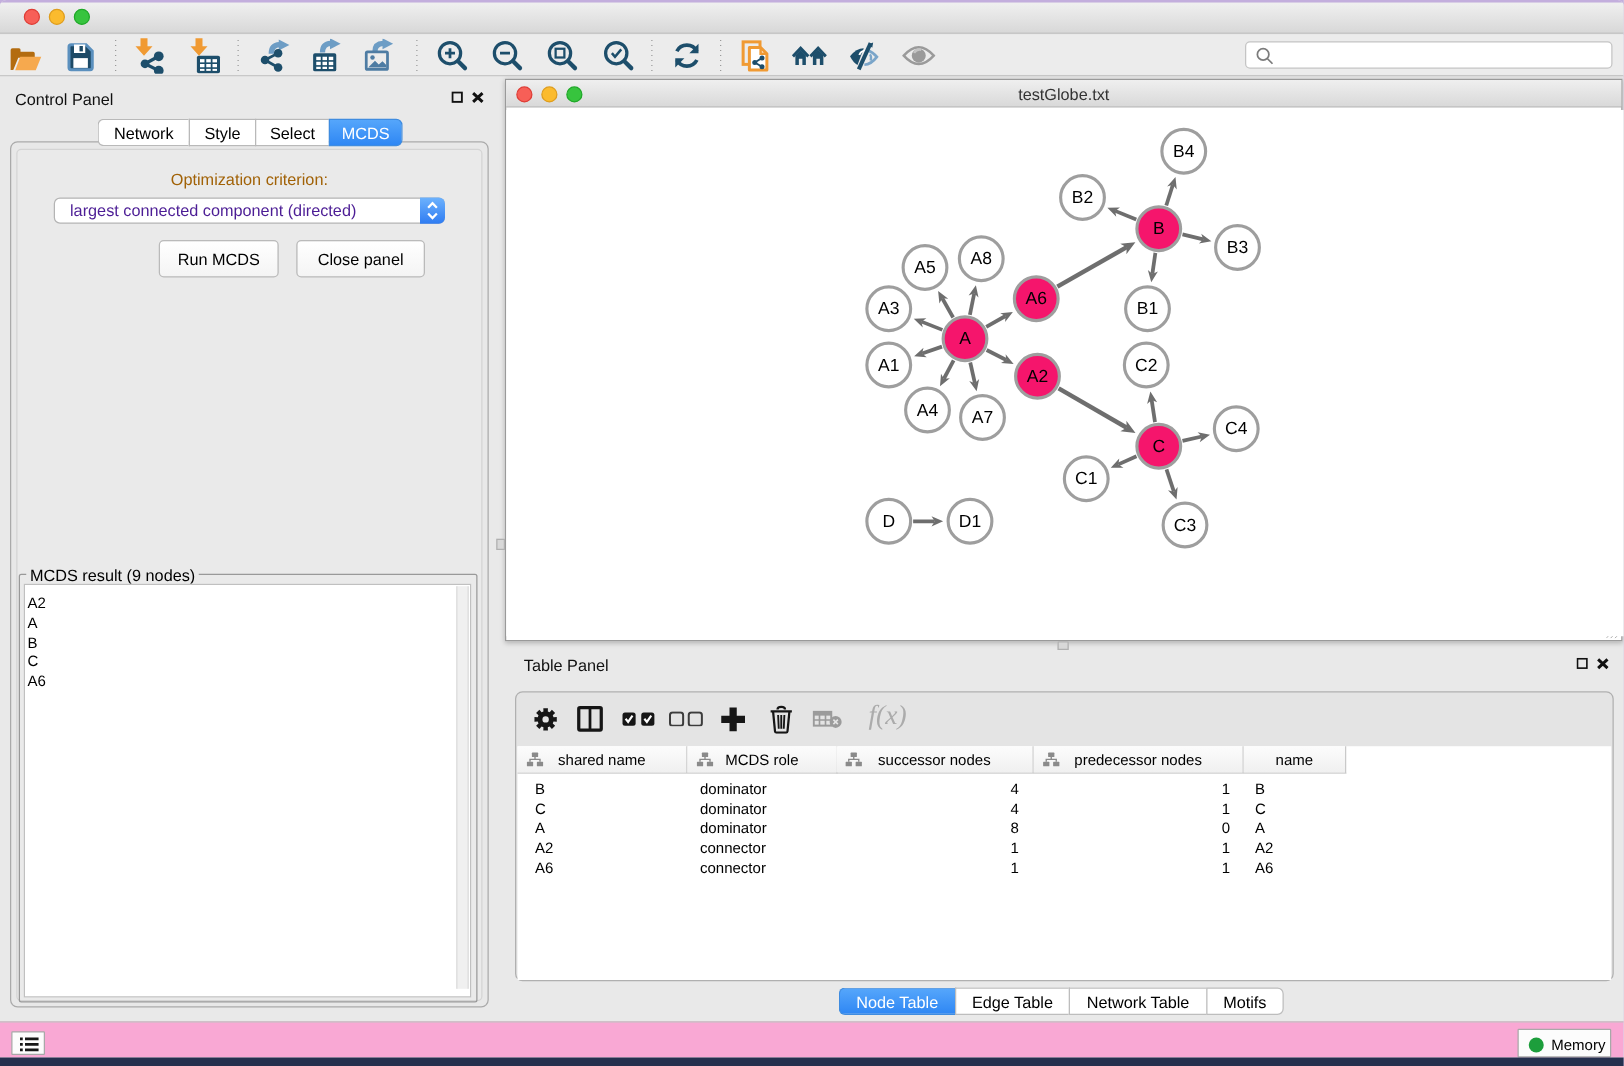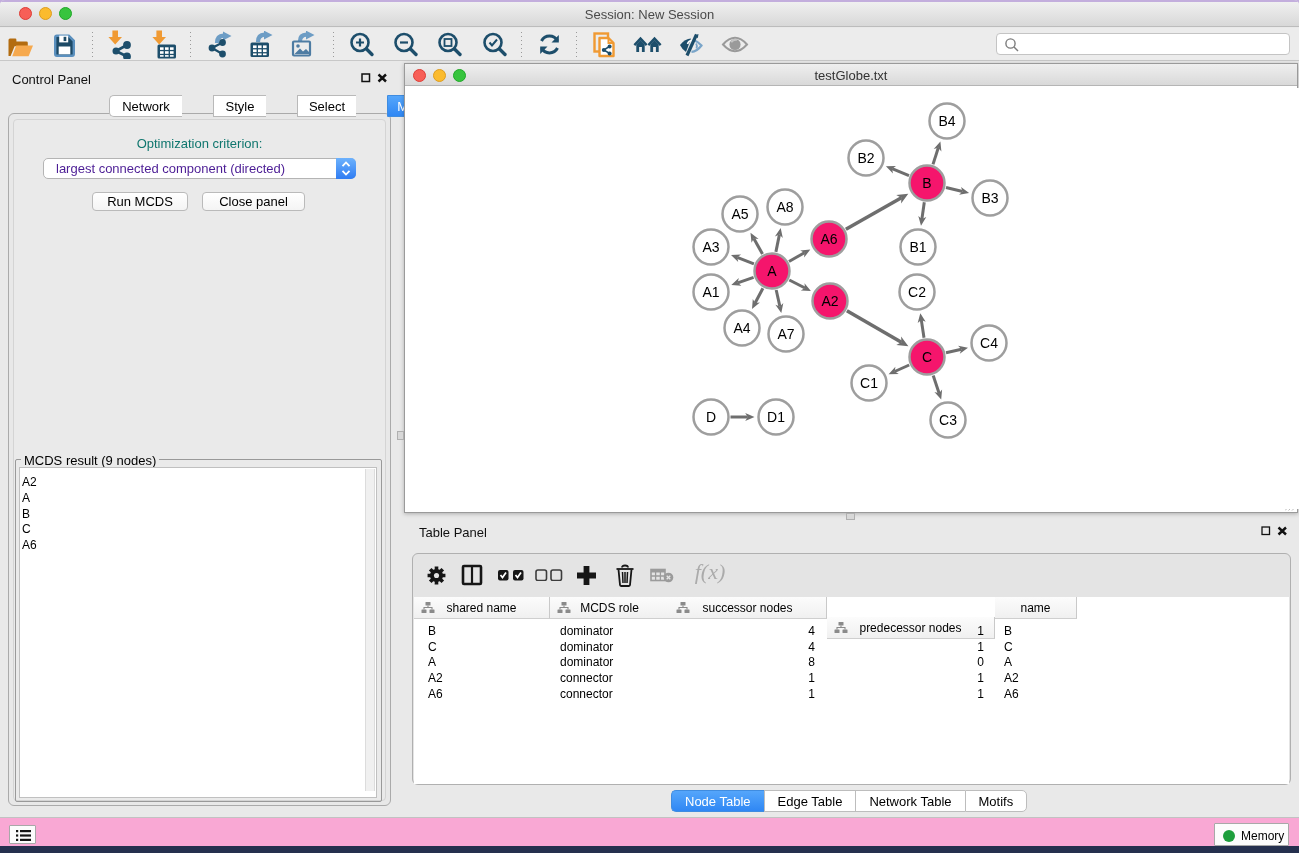--- a/index.html
+++ b/index.html
@@ -16,31 +16,31 @@
 #toolbar { position:absolute; left:0; top:28px; width:1299px; height:33px; background:#ececec; border-bottom:1px solid #c8c8c8; }
 .tbi { position:absolute; top:3px; }
 .tbsep { position:absolute; top:4px; width:1px; height:26px; background-image:linear-gradient(#9a9a9a 1px, transparent 1px); background-size:1px 4px; }
 #search { position:absolute; left:996px; top:5px; width:294px; height:22px; background:#fff; border:1px solid #c4c4c4; border-radius:4px; }
 
 #main { position:absolute; left:0; top:62px; width:1299px; height:755px; background:#e9e9e9; }
 
 #cp-title { position:absolute; left:12px; top:10px; font-size:13px; color:#111; }
 .winbtn { position:absolute; font-size:11px; color:#111; }
 #cp-tabs { position:absolute; left:78px; top:33px; height:22px; display:flex; }
-.cptab { height:22px; font-size:13px; color:#000; background:#fff; border:1px solid #b9b9b9; border-right:none; display:flex; align-items:center; justify-content:center;margin-left:31px; }
+.cptab { height:22px; font-size:13px; color:#000; background:#fff; border:1px solid #b9b9b9; border-right:none; display:flex; align-items:center; justify-content:center; }
 .cptab.first { border-radius:5px 0 0 5px; }
 .cptab.last { border-radius:0 5px 5px 0; border-right:1px solid #b9b9b9; }
 .cptab.sel { background:linear-gradient(#55a6fb,#2f87f4); color:#fff; border-color:#3f8ce0; }
 #cp-pane { position:absolute; left:8px; top:51px; width:383px; height:693px; border:1px solid #aaa; border-radius:6px; background:#e8e8e8; }
 #cp-inner { position:absolute; left:4px; top:5px; width:373px; height:682px; border:1px solid #d4d4d4; border-radius:4px; background:#eaeaea; }
-#opt-label { position:absolute; left:0; top:74px; width:399px; text-align:center; font-size:13px; color:#0f766e; }
+#opt-label { position:absolute; left:0; top:74px; width:399px; text-align:center; font-size:13px; color:#a16207; }
 #dd { position:absolute; left:43px; top:96px; width:313px; height:21px; background:#fff; border:1px solid #b4b4b4; border-radius:5px; }
 #dd-text { position:absolute; left:12px; top:2px; font-size:13px; color:#4c1d95; }
 #dd-btn { position:absolute; right:-1px; top:-1px; width:20px; height:21px; border-radius:0 5px 5px 0; background:linear-gradient(#6db2fd,#2f7cf2); }
-.btn { position:absolute; height:19px; background:linear-gradient(#ffffff,#f4f4f4); border:1px solid #bababa; border-radius:4px; font-size:13px; color:#000; display:flex; align-items:center; justify-content:center; }
+.btn { position:absolute; height:30px; background:linear-gradient(#ffffff,#f4f4f4); border:1px solid #bababa; border-radius:4px; font-size:13px; color:#000; display:flex; align-items:center; justify-content:center;margin-left:35px; }
 #fieldset { position:absolute; left:15px; top:397px; width:367px; height:343px; border:1px solid #999; border-radius:2px; }
 #fs-legend { position:absolute; left:5px; top:-7px; background:#eaeaea; padding:0 3px; font-size:13px; color:#000; }
 #fs-list { position:absolute; left:3px; top:7px; width:358px; height:331px; background:#fff; border:1px solid #c0c0c0; font-size:12px; color:#000; padding-top:7px; }
 #fs-scroll { position:absolute; right:1px; top:1px; width:10px; height:322px; background:#f0f0f0; border-left:1px solid #dcdcdc; border-right:1px solid #dcdcdc; }
 .fsitem { padding-left:2px; height:15.8px; line-height:15.8px; }
 
 #netwin { position:absolute; left:404px; top:1px; width:894px; height:450px; background:#fff; border:1px solid #9a9a9a; box-shadow:0 1px 4px rgba(0,0,0,0.25); }
 #net-titlebar { position:absolute; left:0; top:0; width:100%; height:22px; background:linear-gradient(#efefef,#d9d9d9); border-bottom:1px solid #b5b5b5; }
 #net-title { position:absolute; top:4px; width:100%; text-align:center; font-size:13px; color:#333; }
 #net-canvas { position:absolute; left:0; top:24px; width:1060px; height:421px; background:#fff; }
@@ -65,21 +65,20 @@
 #sb-left { position:absolute; left:9px; top:7px; width:27px; height:19px; background:#fcfcfc; border:1px solid #a8a8a8; border-radius:1px; }
 #sb-mem { position:absolute; left:1214px; top:5px; width:75px; height:23px; background:#fcfcfc; border:1px solid #a8a8a8; border-radius:1px; font-size:12px; color:#000; }
 </style>
 </head>
 <body>
 <div id="win">
   <div id="titlebar">
     <div class="tl" style="left:19px;background:#f75f57;border:0.5px solid #de3d36;"></div>
     <div class="tl" style="left:39px;background:#fbbb2e;border:0.5px solid #de9d1e;"></div>
     <div class="tl" style="left:59px;background:#37c43e;border:0.5px solid #1fa828;"></div>
-    <div id="title">Session: New Session</div>
   </div>
   <div id="topline"></div>
   <div id="toolbar">
     <svg class="tbi" style="left:7px" width="27" height="27" viewBox="0 0 27 27">
       <path d="M1.5 25 L1.5 9 Q1.5 7.5 3 7.5 L8.2 7.5 Q9.4 7.5 9.4 8.8 L9.4 10.4 L19.4 10.4 Q20.8 10.4 20.8 11.8 L20.8 15.2 L7.6 15.2 L3.6 25 Z" fill="#b36c10"></path>
       <path d="M5.2 25.2 L9.2 14.4 L26 14.4 L21.6 25.2 Z" fill="#f6a94e"></path>
     </svg>
     <svg class="tbi" style="left:52px" width="25" height="27" viewBox="0 0 25 27">
       <path d="M3.2 6.5 Q3.2 4.8 4.9 4.8 L16.8 4.8 L21.8 9.8 L21.8 23 Q21.8 24.7 20.1 24.7 L4.9 24.7 Q3.2 24.7 3.2 23 Z" fill="#1d4a66" stroke="#5b90be" stroke-width="2.4"></path>
       <rect x="7.2" y="4.6" width="9" height="6.8" fill="#fff"></rect>
@@ -419,21 +418,21 @@
               <svg class="thicon" width="14" height="13" viewBox="0 0 14 13">
                 <g fill="#8a8a8a">
                   <rect x="4.5" y="1" width="5" height="3.6" rx="0.5"></rect>
                   <rect x="0.5" y="8.4" width="5" height="3.6" rx="0.5"></rect>
                   <rect x="8.5" y="8.4" width="5" height="3.6" rx="0.5"></rect>
                   <path d="M7 4.6 L7 6.5 M3 8.4 L3 6.5 L11 6.5 L11 8.4" stroke="#8a8a8a" stroke-width="1.1" fill="none"></path>
                 </g>
               </svg>
               <span>successor nodes</span>
             </div>
-          <div class="th" style="left:413px;width:168px;margin-top:20px;">
+          <div class="th" style="left:413px;width:168px;">
               <svg class="thicon" width="14" height="13" viewBox="0 0 14 13">
                 <g fill="#8a8a8a">
                   <rect x="4.5" y="1" width="5" height="3.6" rx="0.5"></rect>
                   <rect x="0.5" y="8.4" width="5" height="3.6" rx="0.5"></rect>
                   <rect x="8.5" y="8.4" width="5" height="3.6" rx="0.5"></rect>
                   <path d="M7 4.6 L7 6.5 M3 8.4 L3 6.5 L11 6.5 L11 8.4" stroke="#8a8a8a" stroke-width="1.1" fill="none"></path>
                 </g>
               </svg>
               <span>predecessor nodes</span>
             </div>

